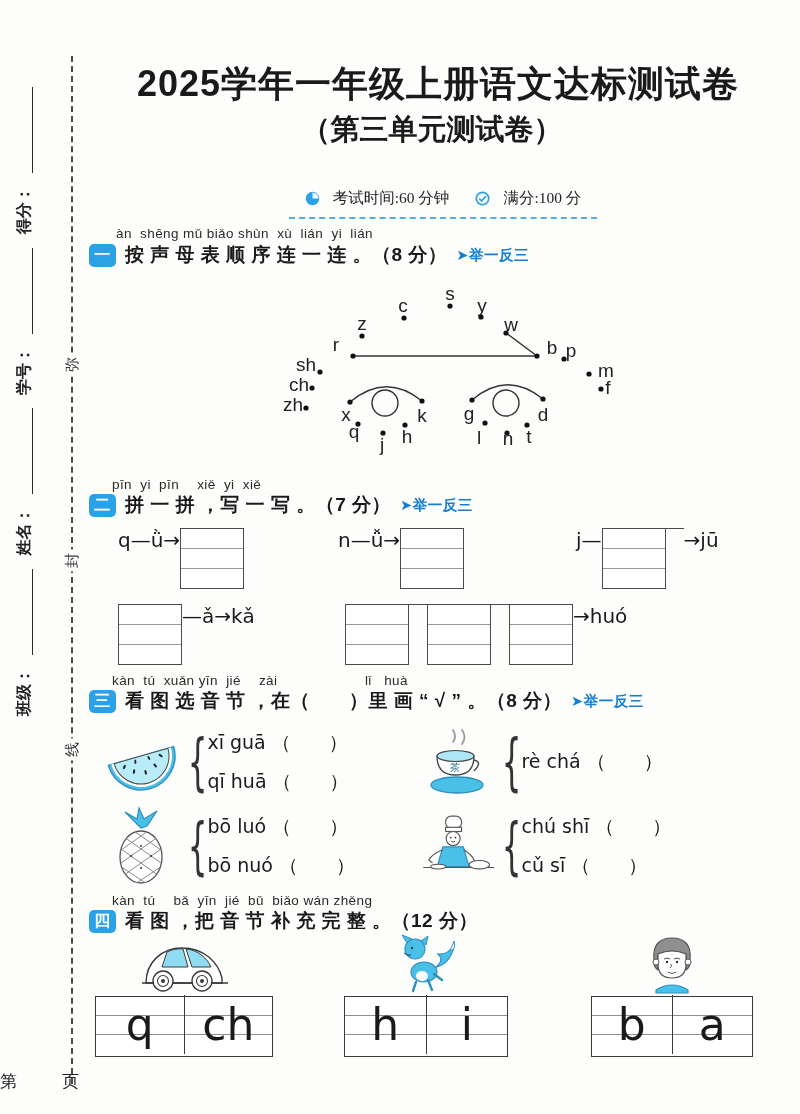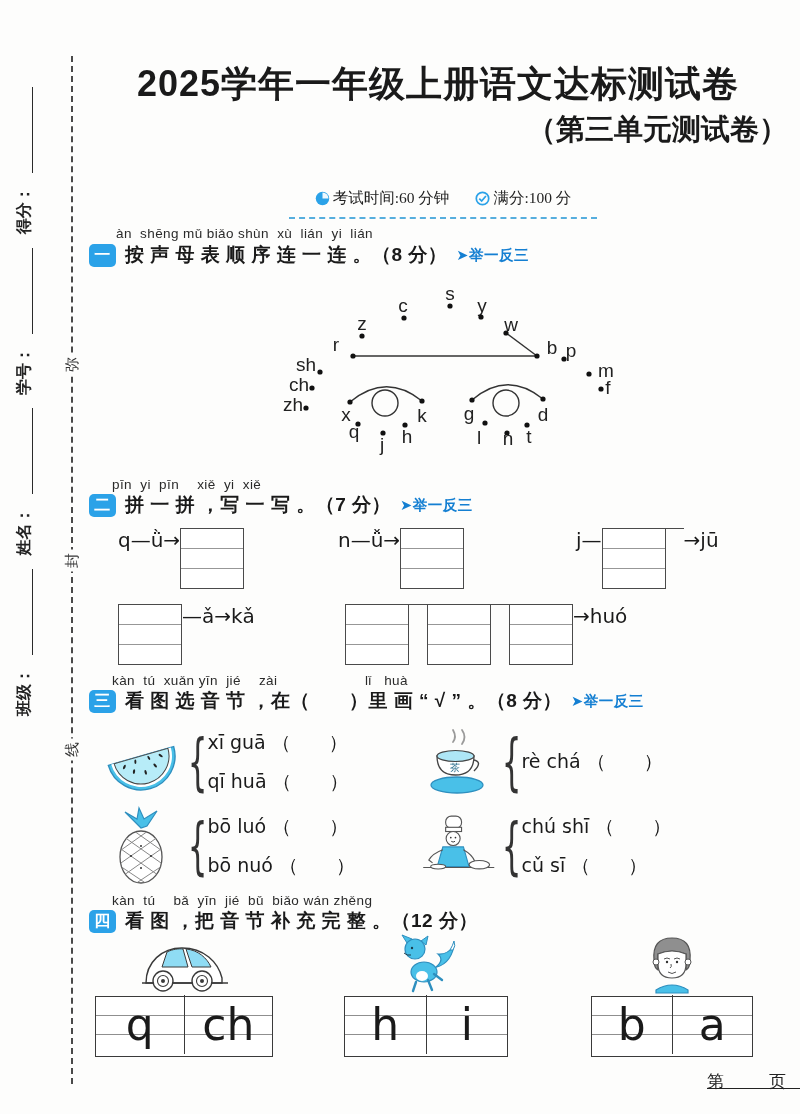--- a/index.html
+++ b/index.html
@@ -11,27 +11,27 @@
   #sealline{position:absolute;left:71px;top:56px;height:1028px;border-left:2px dashed #4a4a4a;}
   .sealchar{position:absolute;left:61px;width:22px;text-align:center;background:#fdfdfc;
             font-size:15px;color:#333;transform:rotate(-90deg);padding:3px 0;}
   #strip{position:absolute;left:14px;top:716px;width:633px;transform:rotate(-90deg);
          transform-origin:0 0;display:flex;align-items:center;justify-content:space-between;
          font-size:16px;font-weight:700;color:#222;}
   .blank{display:inline-block;width:86px;height:1.05em;border-bottom:1.6px solid #2a2a2a;margin:0 4px;}
 
   
   #title{left:88px;right:12px;top:60px;text-align:center;font-size:36px;font-weight:900;letter-spacing:1px;}
-  #subtitle{left:76px;right:12px;top:110px;text-align:right;font-size:29px;font-weight:900;}
+  #subtitle{left:76px;right:12px;top:110px;text-align:center;font-size:29px;font-weight:900;}
 
   
   #metabox{left:289px;top:184px;width:304px;border-bottom:2px dashed #56aede;padding:4px 2px 8px 2px;
            display:flex;justify-content:center;gap:26px;font-size:15.5px;
            font-family:"Liberation Serif","DejaVu Serif",serif;color:#222;}
-  .mitem{display:flex;align-items:center;gap:3px;white-space:nowrap;}
+  .mitem{display:flex;align-items:center;gap:13px;white-space:nowrap;}
 
   
   .pinyin{position:absolute;font-size:13.5px;color:#2a2a2a;letter-spacing:.4px;white-space:pre;}
   .qhead{position:absolute;display:flex;align-items:center;gap:9px;font-size:19px;font-weight:700;
          letter-spacing:.5px;white-space:nowrap;}
   .qbadge{width:27px;height:23px;background:#2ba2e8;color:#fff;border-radius:5px;flex:none;
           display:flex;align-items:center;justify-content:center;font-size:16px;font-weight:700;}
   .qtag{color:#147fd2;font-size:14.5px;font-weight:700;}
 
   
@@ -51,21 +51,21 @@
 
   
   .q4item{position:absolute;display:flex;flex-direction:column;align-items:center;}
   .q4img{height:58px;display:flex;align-items:flex-end;justify-content:center;margin-bottom:2px;}
   .pgrid{position:relative;height:59px;width:100%;border:1.6px solid #3a3a3a;background:#fff;display:flex;}
   .pgrid .hline{position:absolute;left:0;right:0;border-top:1px solid #8f8f8f;z-index:0;}
   .pgrid .cell{flex:1;border-right:1.4px solid #3a3a3a;display:flex;align-items:center;justify-content:center;
                font-size:44px;font-family:"DejaVu Sans",sans-serif;z-index:1;transform:translateY(-2px);}
   .pgrid .cell:last-child{border-right:none;}
 
-  #footer{left:0;right:0;top:1070px;text-align:right;font-size:17px;letter-spacing:14px;color:#222;text-decoration:underline;}
+  #footer{left:0;right:0;top:1070px;text-align:left;font-size:17px;letter-spacing:14px;color:#222;}
   svg text{font-family:"Liberation Sans","DejaVu Sans",sans-serif;}
 </style>
 </head>
 <body>
 
 <div id="sealline"></div>
 <div class="sealchar" style="top:352px">弥</div>
 <div class="sealchar" style="top:548px">封</div>
 <div class="sealchar" style="top:737px">线</div>
 

